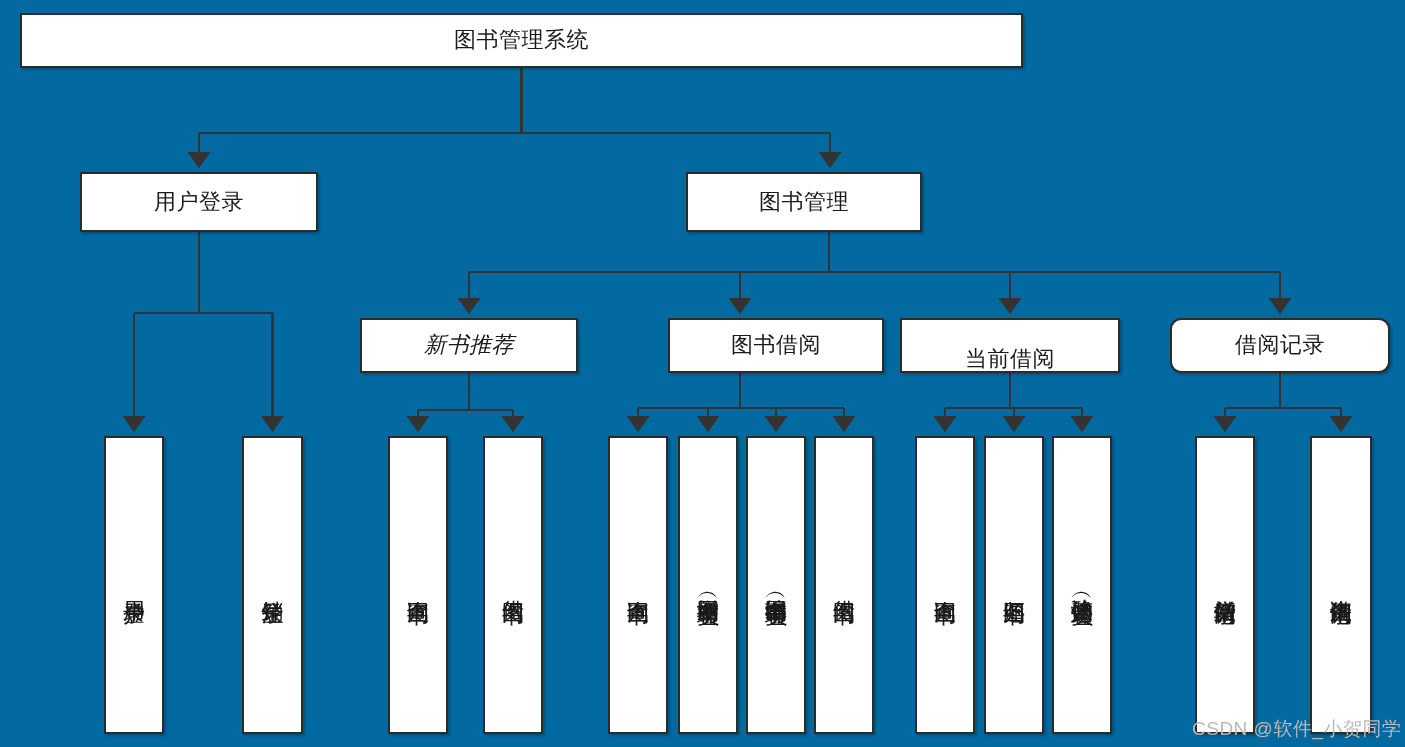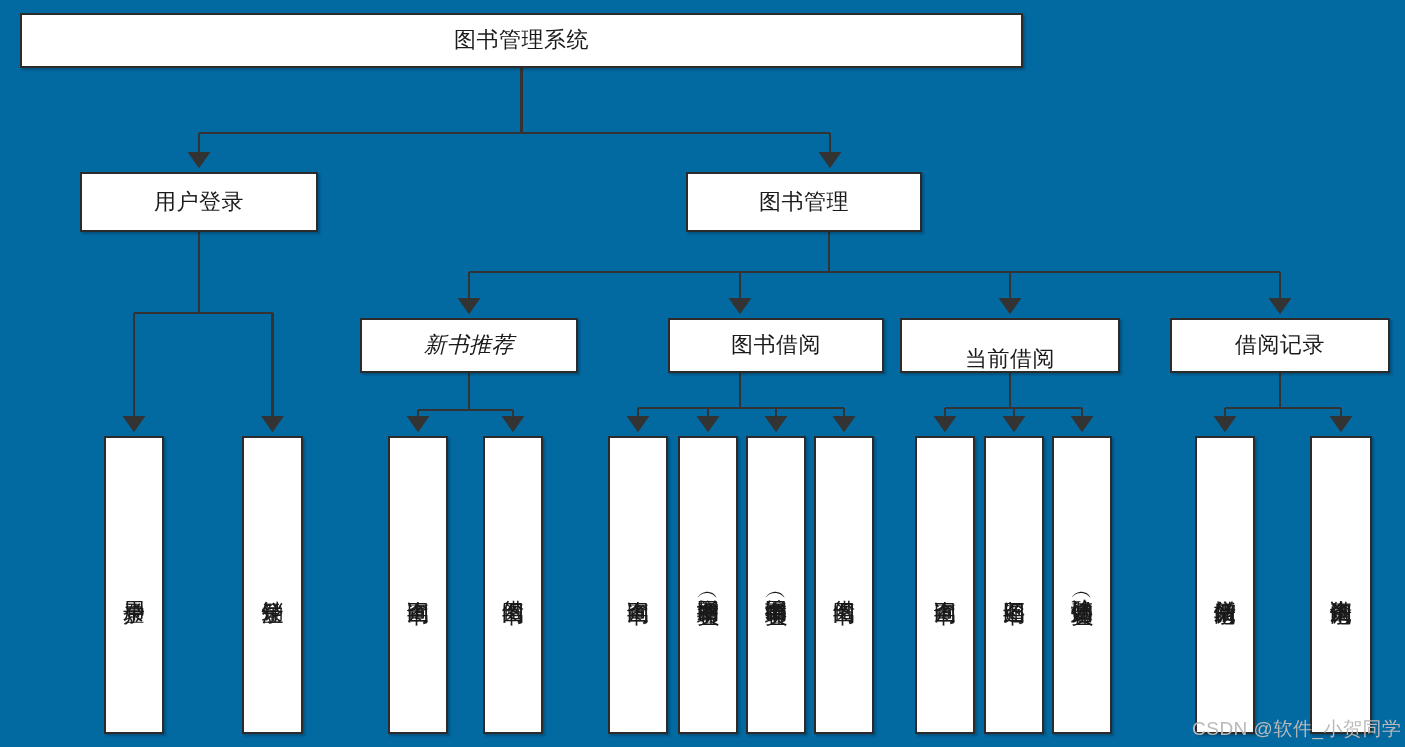--- a/index.html
+++ b/index.html
@@ -137,21 +137,21 @@
 
   <div class="node-box" style="left: 360px; top: 318px; width: 218px; height: 55px; border-color: rgb(43, 43, 43); background: rgb(255, 255, 255); color: rgb(26, 26, 26); font-style: italic;">
     <span class="node-label-h">新书推荐</span>
   </div>
   <div class="node-box" style="left: 668px; top: 318px; width: 216px; height: 55px; border-color: rgb(43, 43, 43); background: rgb(255, 255, 255); color: rgb(26, 26, 26);">
     <span class="node-label-h">图书借阅</span>
   </div>
   <div class="node-box" style="left: 900px; top: 318px; width: 220px; height: 55px; border-color: rgb(43, 43, 43); background: rgb(255, 255, 255); color: rgb(26, 26, 26); align-items: flex-end;">
     <span class="node-label-h">当前借阅</span>
   </div>
-  <div class="node-box" style="left: 1170px; top: 318px; width: 220px; height: 55px; border-color: rgb(43, 43, 43); background: rgb(255, 255, 255); color: rgb(26, 26, 26);">
+  <div class="node-box" style="left: 1170px; top: 318px; width: 220px; height: 55px; border-color: rgb(43, 43, 43); background: rgb(255, 255, 255); color: rgb(26, 26, 26); border-radius: 11px;">
     <span class="node-label-h">借阅记录</span>
   </div>
 
   <div class="node-box leaf-box" style="left: 104px; top: 436px; width: 60px; height: 298px; border-color: rgb(43, 43, 43); background: rgb(255, 255, 255); color: rgb(26, 26, 26);">
     <span class="node-label-v">用户登录</span>
   </div>
   <div class="node-box leaf-box" style="left: 242px; top: 436px; width: 61px; height: 298px; border-color: rgb(43, 43, 43); background: rgb(255, 255, 255); color: rgb(26, 26, 26);">
     <span class="node-label-v">注销登录</span>
   </div>
   <div class="node-box leaf-box" style="left: 388px; top: 436px; width: 60px; height: 298px; border-color: rgb(43, 43, 43); background: rgb(255, 255, 255); color: rgb(26, 26, 26);">

